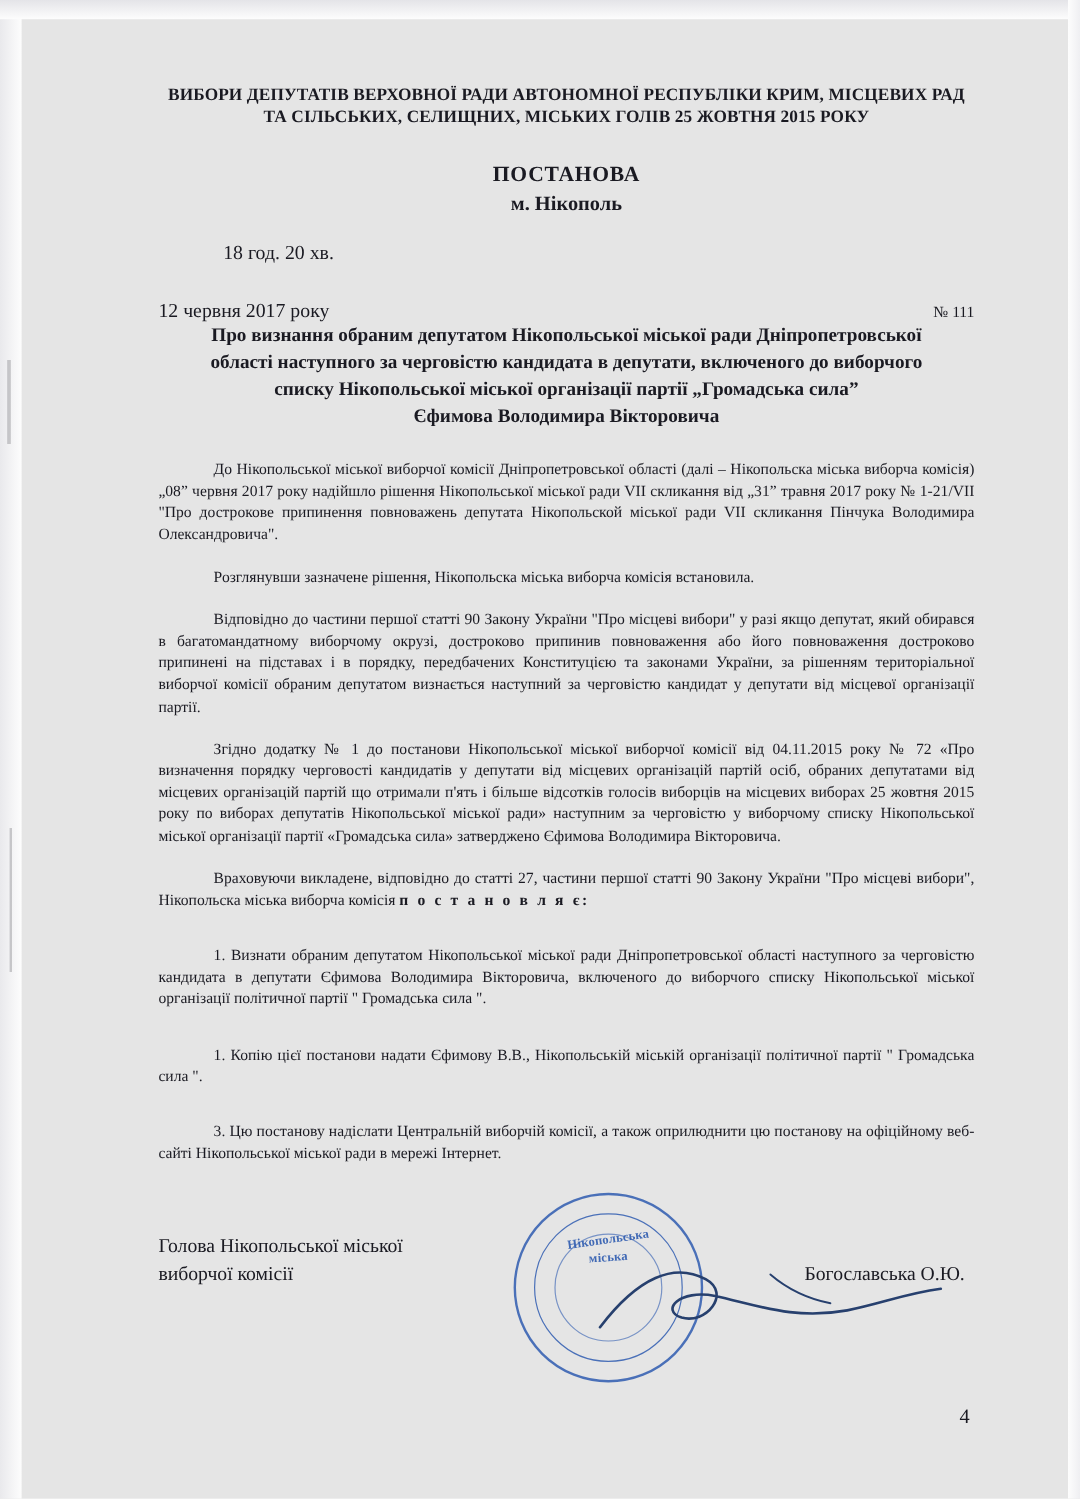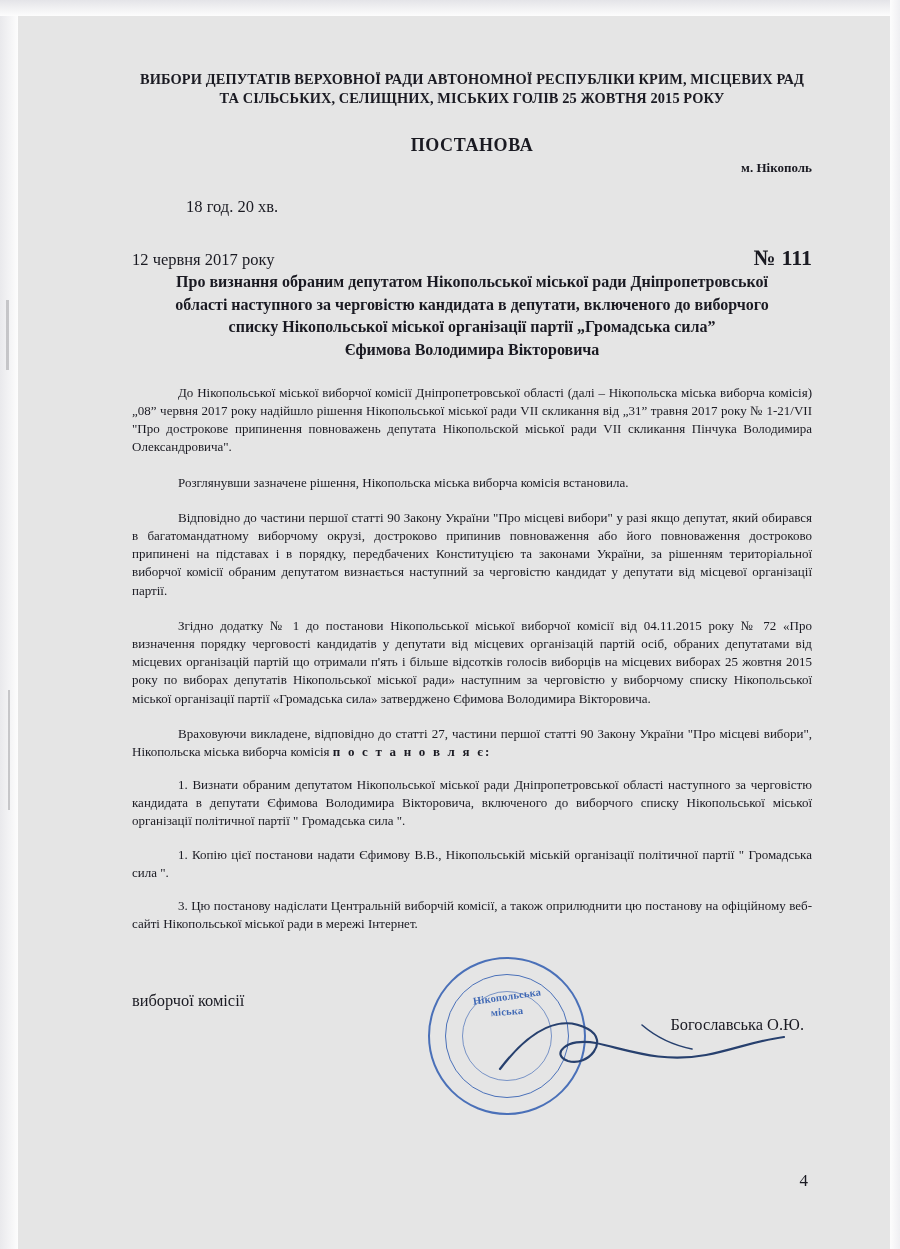--- a/index.html
+++ b/index.html
@@ -63,61 +63,61 @@
     margin-top: 26px;
   }
   .doc-type {
     text-align: center;
     font-weight: bold;
     font-size: 18px;
     margin-top: 27px;
     letter-spacing: .6px;
   }
   .doc-city {
-    text-align: right;
-    font-weight: bold;
-    font-size: 13px;
+    text-align: center;
+    font-weight: bold;
+    font-size: 17px;
     margin-top: 4px;
   }
   .time-line {
     font-size: 16.5px;
     margin-top: 21px;
     padding-left: 54px;
   }
   .date-row {
     display: flex;
     justify-content: space-between;
     align-items: baseline;
     margin-top: 28px;
     font-size: 16.5px;
   }
   .date-row .num {
-    font-weight: bold;
-    font-size: 22px;
+    font-weight: normal;
+    font-size: 13px;
   }
   .title-block {
     text-align: center;
     font-weight: bold;
     font-size: 16px;
     line-height: 1.42;
     padding: 0 8px;
   }
   .body-text {
     margin-top: 17px;
     font-size: 13px;
     line-height: 1.40;
     text-align: justify;
     text-indent: 46px;
     hyphens: auto;
   }
   .body-text.first {
     margin-top: 22px;
   }
   .body-text.tight {
-    margin-top: 15px;
+    margin-top: 28px;
   }
   .spaced {
     letter-spacing: 2.2px;
     font-weight: bold;
   }
   .signature {
     margin-top: 56px;
     position: relative;
     min-height: 130px;
   }
@@ -226,20 +226,21 @@
     <p class="body-text">Згідно додатку № 1 до постанови Нікопольської міської виборчої комісії від 04.11.2015 року № 72 «Про визначення порядку черговості кандидатів у депутати від місцевих організацій партій осіб, обраних депутатами від місцевих організацій партій що отримали п'ять і більше відсотків голосів виборців на місцевих виборах 25 жовтня 2015 року по виборах депутатів Нікопольської міської ради» наступним за черговістю у виборчому списку Нікопольської міської організації партії «Громадська сила» затверджено Єфимова Володимира Вікторовича.</p>
 
     <p class="body-text"><span>Враховуючи викладене, відповідно до статті 27, частини першої  статті 90 Закону України "Про місцеві вибори", Нікопольска міська виборча комісія </span><span class="spaced">п о с т а н о в л я є:</span></p>
 
     <p class="body-text tight">1. Визнати обраним депутатом Нікопольської міської ради Дніпропетровської області наступного за черговістю кандидата в депутати Єфимова Володимира Вікторовича, включеного до виборчого списку Нікопольської міської організації політичної партії " Громадська сила ".</p>
     <p class="body-text tight">1. Копію цієї постанови надати Єфимову В.В., Нікопольській міській організації політичної партії " Громадська сила ".</p>
     <p class="body-text tight">3. Цю постанову надіслати Центральній виборчій комісії, а також оприлюднити цю постанову на офіційному веб-сайті Нікопольської міської ради в мережі Інтернет.</p>
 
     <div class="signature">
       <div class="sig-left">
+        <div>Голова Нікопольської міської</div>
         <div>виборчої комісії</div>
       </div>
 
       <div class="stamp">
         <div class="ring outer"></div>
         <div class="ring inner"></div>
         <div class="ring core"></div>
 
         <div class="stamp-text l1">Нікопольська</div>
         <div class="stamp-text l2">міська</div>

